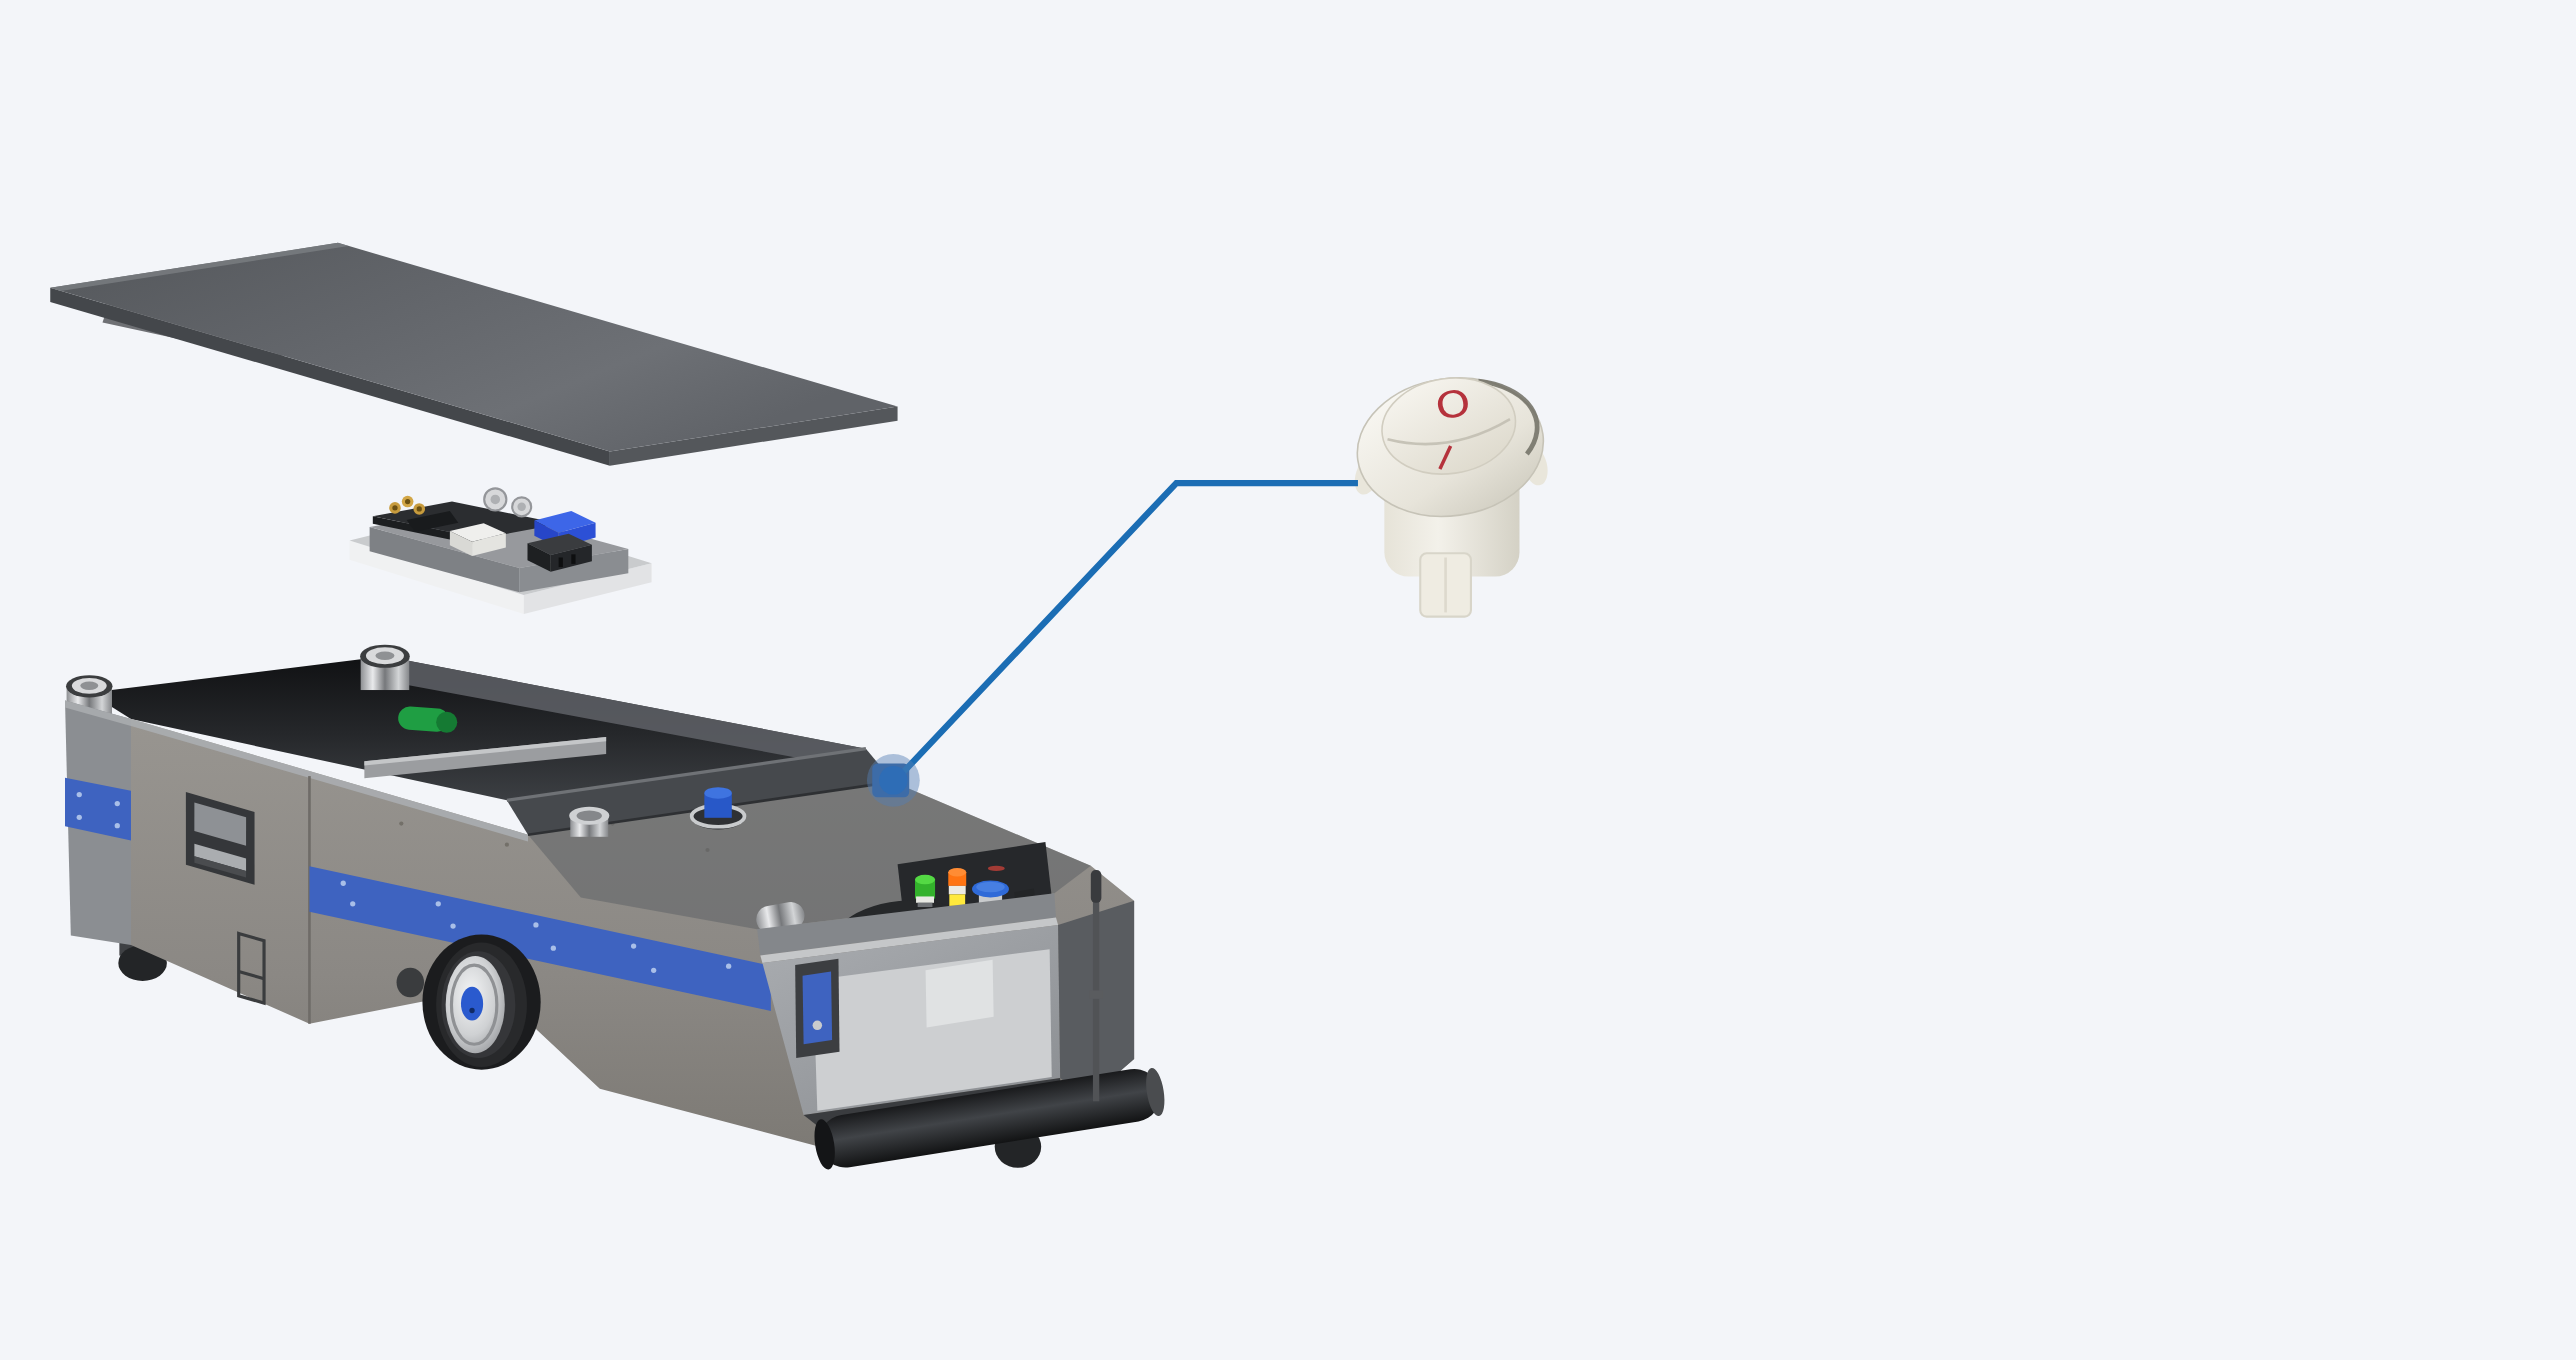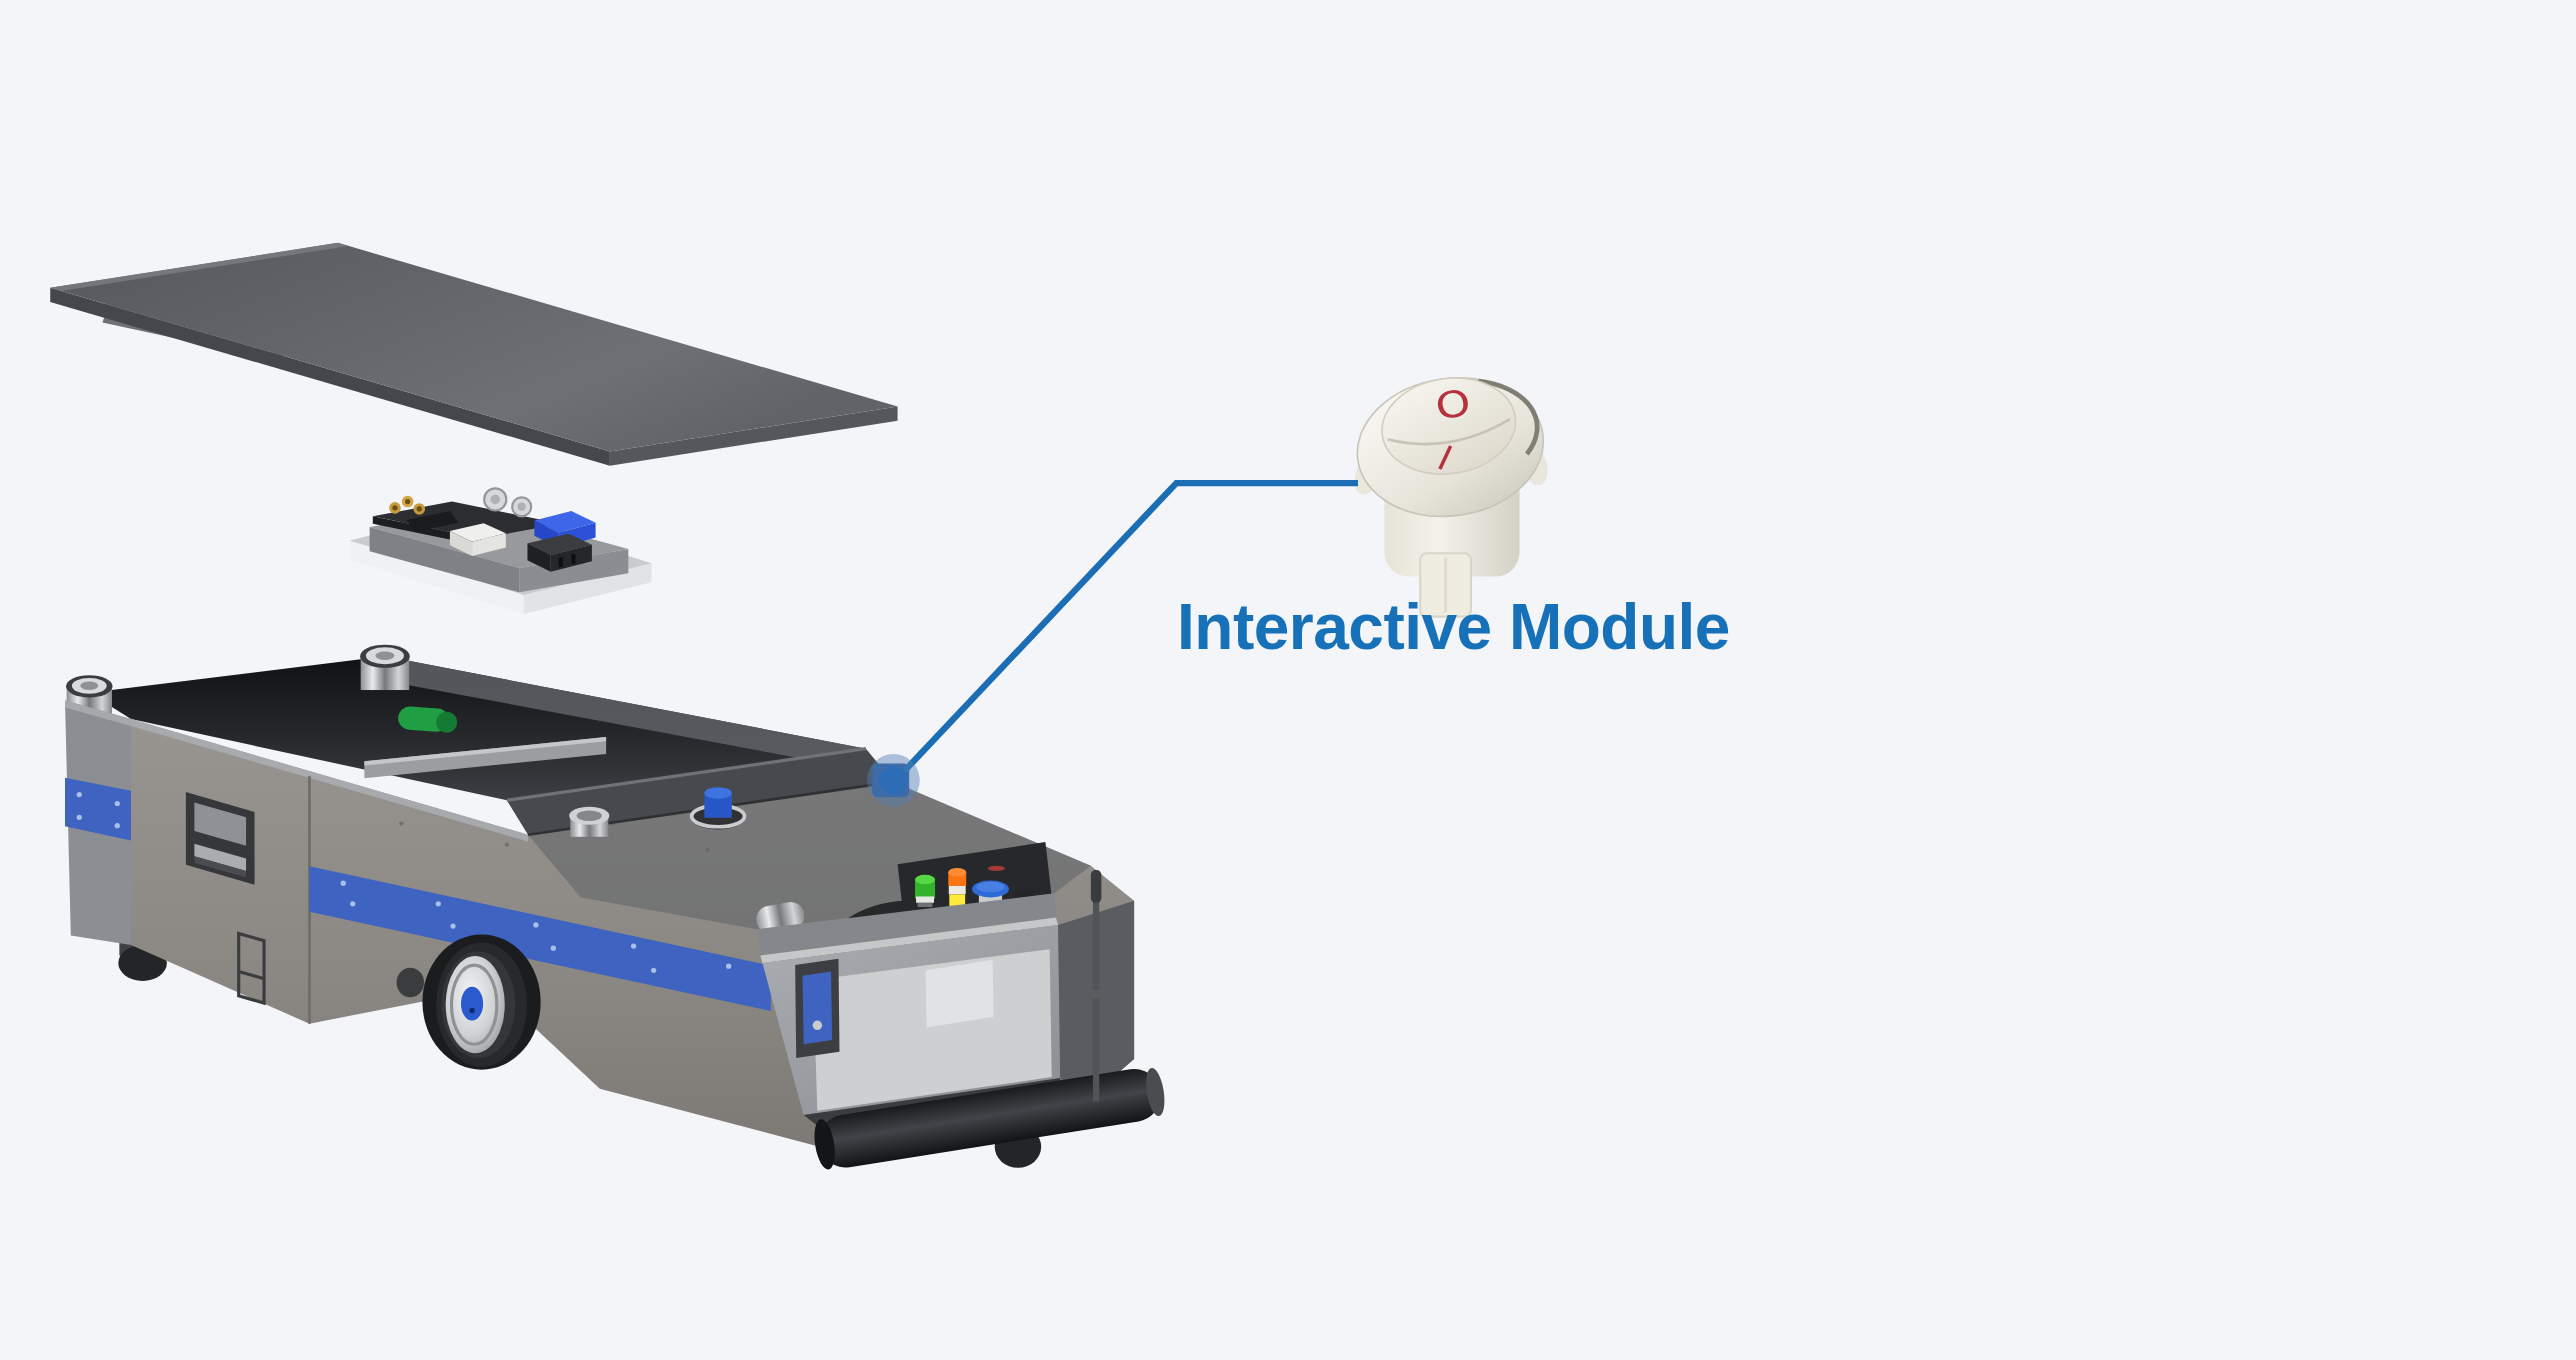--- a/index.html
+++ b/index.html
@@ -310,16 +310,15 @@
     <text class="marking" text-anchor="middle" transform="translate(2727 888) rotate(25)" font-size="66" font-weight="400">I</text>
   </g>
 
   <g>
     <polyline class="callout-line" points="2572,915 2228,915 1700,1474"></polyline>
     <circle class="hotspot-ring" cx="1692" cy="1478" r="50"></circle>
     <circle class="hotspot-dot" cx="1692" cy="1478" r="27"></circle>
   </g>
 </svg>
 
-<div class="module-label">Interactive Module</div>
 
 </div>
 
 
 </body></html>

